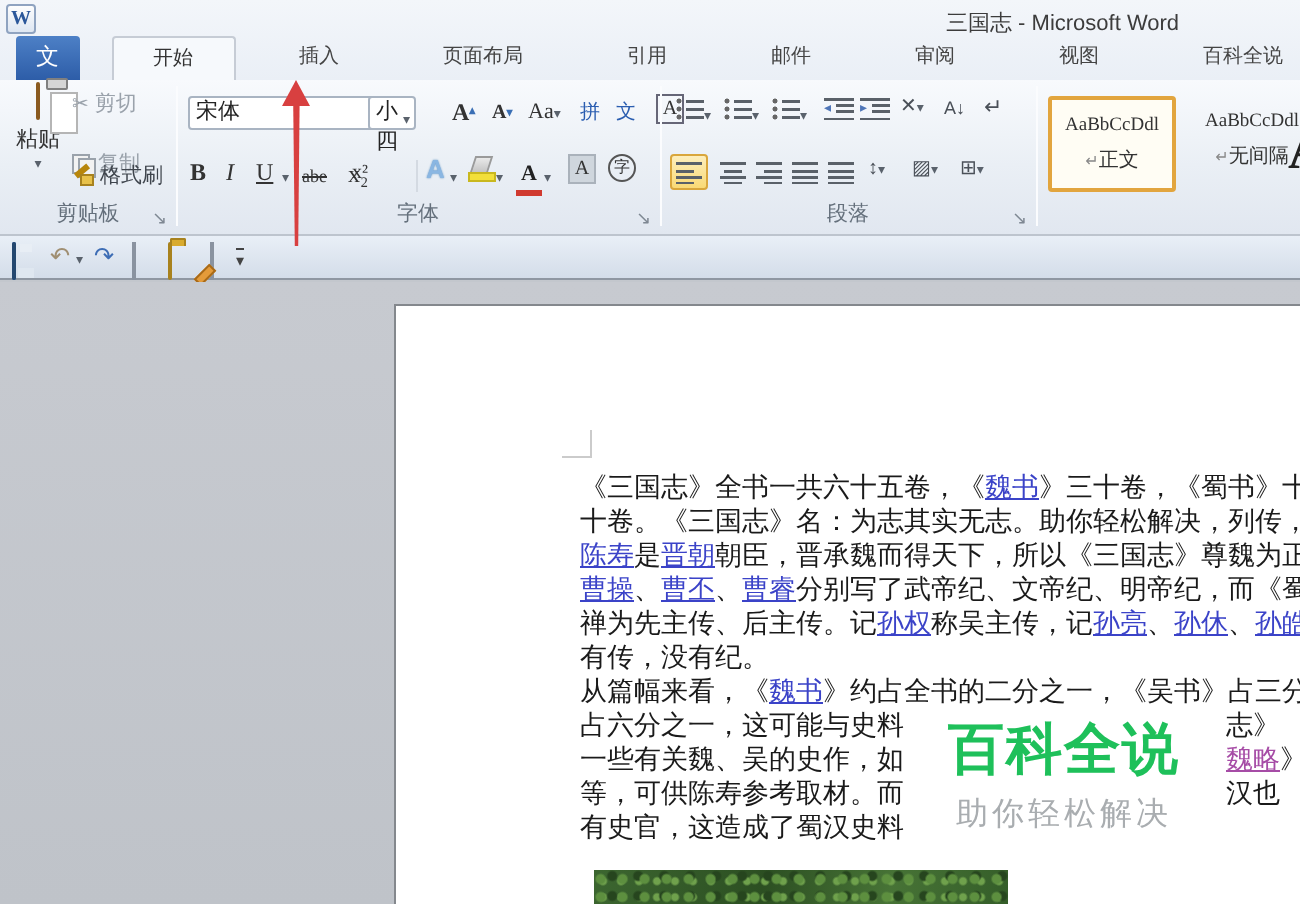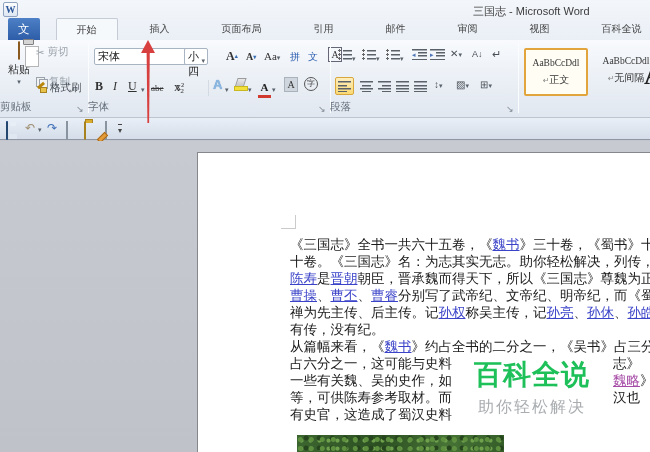--- a/index.html
+++ b/index.html
@@ -15,21 +15,21 @@
 
   .tabrow{position:absolute;left:0;top:18px;width:650px;height:22px;display:flex;align-items:stretch;padding-left:8px;}
   .ftab{height:22px;padding:0 10px;margin-right:4px;background:linear-gradient(#4d80c6,#2d5da8);color:#fff;font-size:11.5px;line-height:22px;border-radius:2px 2px 0 0;}
   .tab{height:22px;padding:0 20px;font-size:10px;line-height:22px;color:#444;white-space:nowrap;margin-left:12px;}
   .tab.active{background:#f6f9fc;border:1px solid #c6ccd5;border-bottom:none;border-radius:2px 2px 0 0;color:#333;}
 
   
   .ribbon{position:absolute;left:0;top:40px;width:650px;height:78px;background:linear-gradient(#f8fafd,#eaeff5 55%,#e1e7f0);border-bottom:1px solid #bdc4ce;}
   .gsep{position:absolute;top:3px;height:70px;width:1px;background:#c9cfd8;border-right:1px solid #fbfcfe;}
   .grp{position:absolute;top:0;height:78px;}
-  .grplabel{position:absolute;bottom:4px;width:100%;text-align:left;font-size:10.5px;color:#65707c;}
+  .grplabel{position:absolute;bottom:4px;width:100%;text-align:center;font-size:10.5px;color:#65707c;}
   .launcher{position:absolute;bottom:4px;font-size:9px;color:#7f8893;line-height:9px;}
   .vline{position:absolute;top:40px;height:16px;width:1px;background:#d4dae2;}
 
   
   .pastebtn{position:absolute;left:4px;top:2px;width:30px;height:60px;text-align:center;border-radius:2px;}
   .clip{position:relative;margin:4px auto 0;width:20px;height:25px;background:linear-gradient(#e3a955,#c98730);border:1px solid #8a5a20;border-radius:2px;}
   .clip::before{content:"";position:absolute;left:4px;top:-3px;width:9px;height:4px;background:#d5d5d5;border:1px solid #808080;border-radius:1px;}
   .clip::after{content:"";position:absolute;left:6px;top:4px;width:12px;height:19px;background:#fff;border:1px solid #b5b5b5;}
   .pastebtn .t{display:block;font-size:11px;color:#333;margin-top:2px;}
   .pastebtn .d{display:block;font-size:7px;color:#5a626c;margin-top:1px;}

